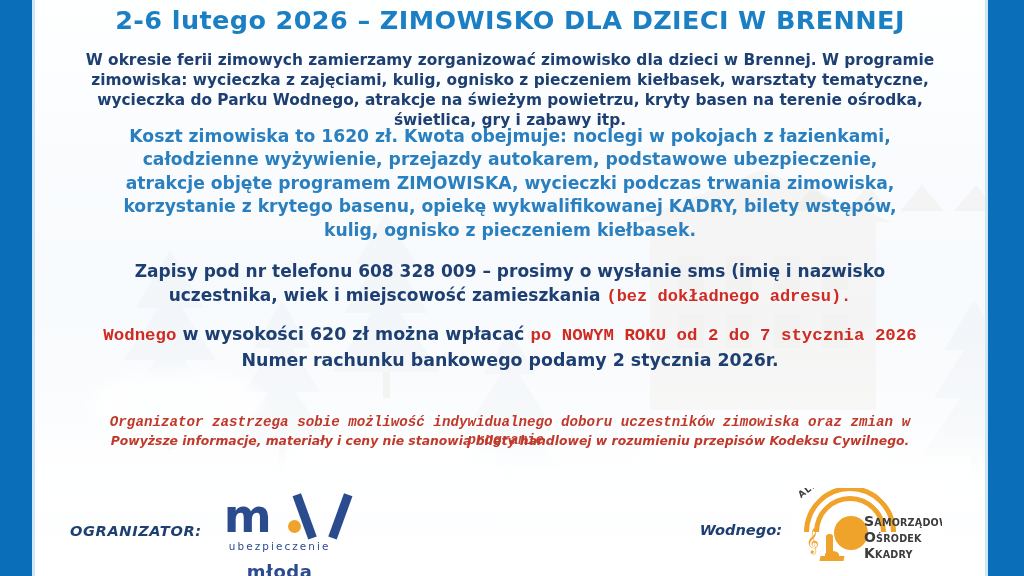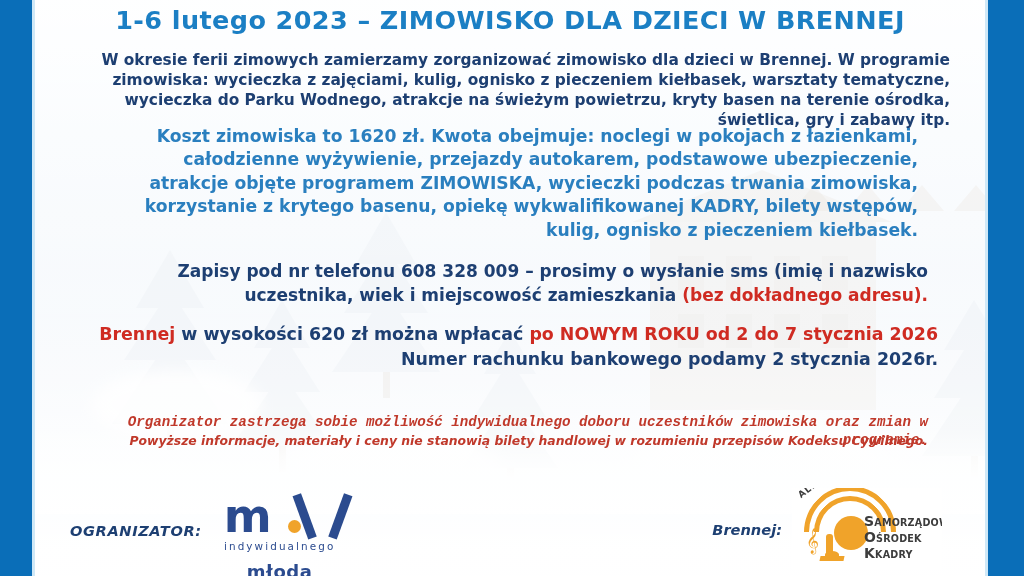--- a/index.html
+++ b/index.html
@@ -66,29 +66,29 @@
   .bar-edge.r{right:36px;}
 
   
   .content{position:absolute;left:32px;top:0;width:956px;height:576px;}
   .title{
     position:absolute;left:0;top:5px;width:100%;text-align:center;
     font-size:25.5px;font-weight:bold;color:#1b7fc4;letter-spacing:.4px;
     font-family:"DejaVu Sans","Liberation Sans",sans-serif;
   }
   .para{
-    position:absolute;width:100%;text-align:right;font-weight:bold;
+    position:absolute;width:100%;text-align:center;font-weight:bold;
     line-height:1.30;
   }
   .p-intro{left:0;top:50px;font-size:15.4px;color:#1d3f72;padding:0 38px;box-sizing:border-box;}
   .p-cost{left:0;top:125px;font-size:17.2px;color:#2a7fbf;padding:0 70px;box-sizing:border-box;line-height:1.36;}
   .p-limit{left:0;top:218px;font-size:17.6px;color:#b5302a;letter-spacing:.3px;}
   .p-signup{left:0;top:259px;font-size:17px;color:#1d3f72;padding:0 60px;box-sizing:border-box;line-height:1.42;}
   .p-deposit{left:0;top:322px;font-size:17.4px;color:#1d3f72;padding:0 50px;box-sizing:border-box;line-height:1.45;}
-  .red{color:#cf2b22;}
+  .red{color:#cf2b22;font-family:Liberation Mono, monospace;}
   .p-disclaimer1{
     left:0;top:413px;font-size:14.2px;color:#c0392b;font-style:italic;font-weight:bold;
     padding:0 60px;box-sizing:border-box;font-family:Liberation Mono, monospace;
   }
   .p-disclaimer2{
     left:0;top:433px;font-size:12.4px;color:#c0392b;font-style:italic;font-weight:bold;
     padding:0 60px;box-sizing:border-box;
   }
 
   
@@ -222,52 +222,52 @@
     <div class="haze"></div>
   </div>
 
   <div class="bar left"></div>
   <div class="bar right"></div>
   <div class="bar-edge l"></div>
   <div class="bar-edge r"></div>
 
   <div class="content">
 
-    <div class="title">1-6 lutego 2023 – ZIMOWISKO DLA DZIECI W BRENNEJ</div>
+    <div class="title">2-6 lutego 2026 – ZIMOWISKO DLA DZIECI W BRENNEJ</div>
 
     <div class="para p-intro">W okresie ferii zimowych zamierzamy zorganizować zimowisko dla dzieci w Brennej. W programie zimowiska: wycieczka z zajęciami, kulig, ognisko z pieczeniem kiełbasek, warsztaty tematyczne, wycieczka do Parku Wodnego, atrakcje na świeżym powietrzu, kryty basen na terenie ośrodka, świetlica, gry i zabawy itp.</div>
 
     <div class="para p-cost">Koszt zimowiska to 1620 zł.  Kwota obejmuje: noclegi w pokojach z łazienkami, całodzienne wyżywienie, przejazdy autokarem, podstawowe ubezpieczenie, atrakcje objęte programem ZIMOWISKA, wycieczki podczas trwania zimowiska, korzystanie z krytego basenu, opiekę wykwalifikowanej KADRY, bilety wstępów, kulig, ognisko z pieczeniem kiełbasek.</div>
 
 
     <div class="para p-signup"><span>Zapisy pod nr telefonu 608 328 009 – prosimy o wysłanie sms (imię i nazwisko uczestnika, wiek i miejscowość zamieszkania </span><span class="red">(bez dokładnego adresu).</span></div>
 
-    <div class="para p-deposit"><span class="red">Brennej</span><span> w wysokości 620 zł można wpłacać </span><span class="red">po NOWYM ROKU od 2 do 7 stycznia 2026</span><br><span>Numer rachunku bankowego podamy 2 stycznia 2026r.</span></div>
+    <div class="para p-deposit"><span class="red">Wodnego</span><span> w wysokości 620 zł można wpłacać </span><span class="red">po NOWYM ROKU od 2 do 7 stycznia 2026</span><br><span>Numer rachunku bankowego podamy 2 stycznia 2026r.</span></div>
 
     <div class="para p-disclaimer1">Organizator zastrzega sobie możliwość indywidualnego doboru uczestników zimowiska oraz zmian w programie.</div>
     <div class="para p-disclaimer2">Powyższe informacje, materiały i ceny nie stanowią bilety handlowej w rozumieniu przepisów Kodeksu Cywilnego.</div>
 
     <div class="org-block">
       <div class="org-label">OGRANIZATOR:</div>
       <div class="ma-logo">
         <div class="ma-mark">
           <div class="ma-m">m</div>
           <div class="ma-dot"></div>
           <div class="ma-a">
             <span class="s1"></span>
               <span class="s2"></span>
           </div>
         </div>
-        <div class="ma-sub1">indywidualnego</div>
+        <div class="ma-sub1">ubezpieczenie</div>
         <div class="ma-sub2">młoda alwernia</div>
       </div>
     </div>
 
     <div class="partner-block">
-      <div class="partner-label">Brennej:</div>
+      <div class="partner-label">Wodnego:</div>
       <div class="sok">
         <div class="arc a1"></div>
         <div class="arc a2"></div>
         <div class="sun"></div>
         <div class="alw">ALWERNIA</div>
         <div class="note">𝄞</div>
         <div class="brush"></div>
         <div class="capb"></div>
         <div class="cap"></div>
         <div class="sok-text">

